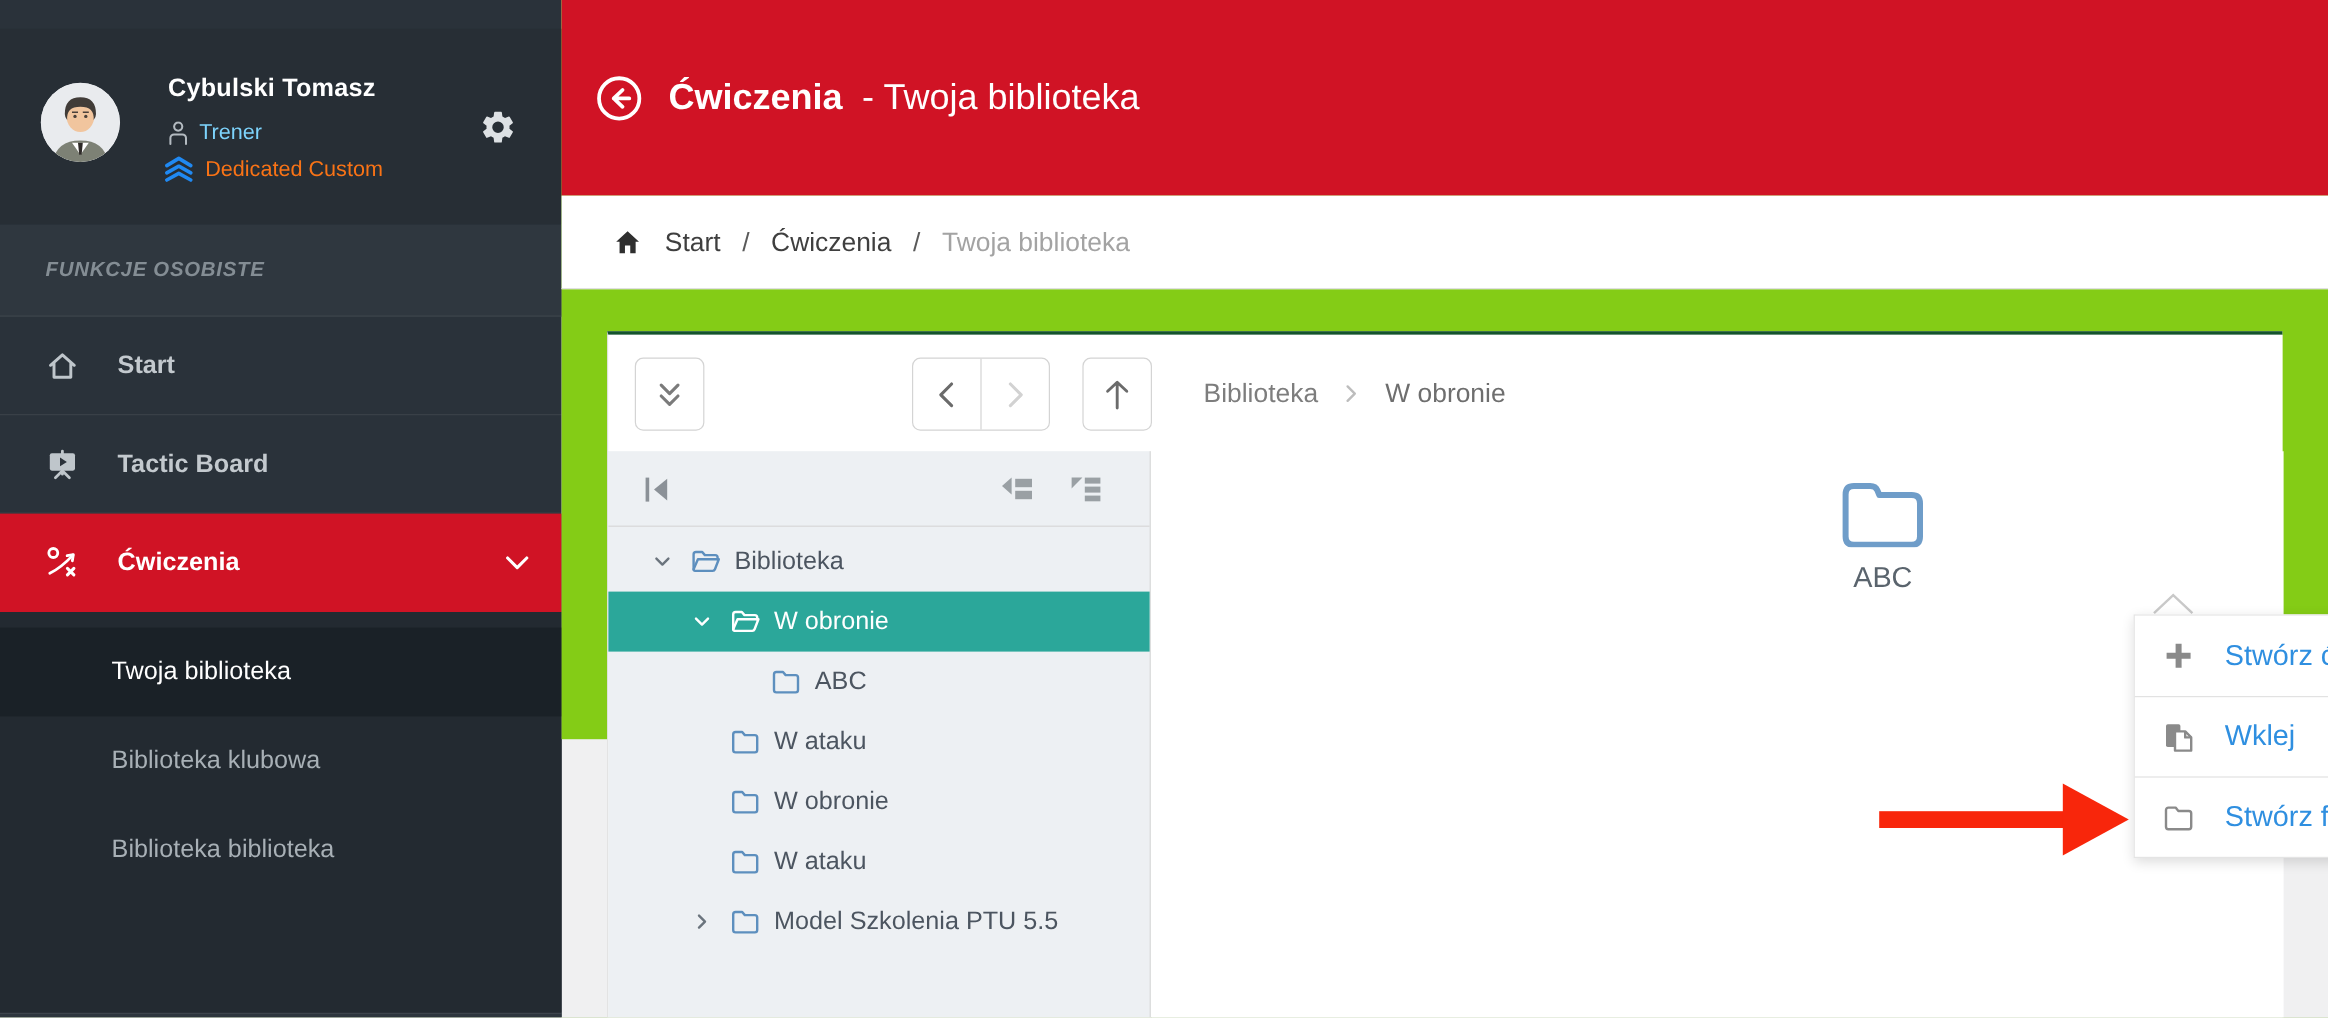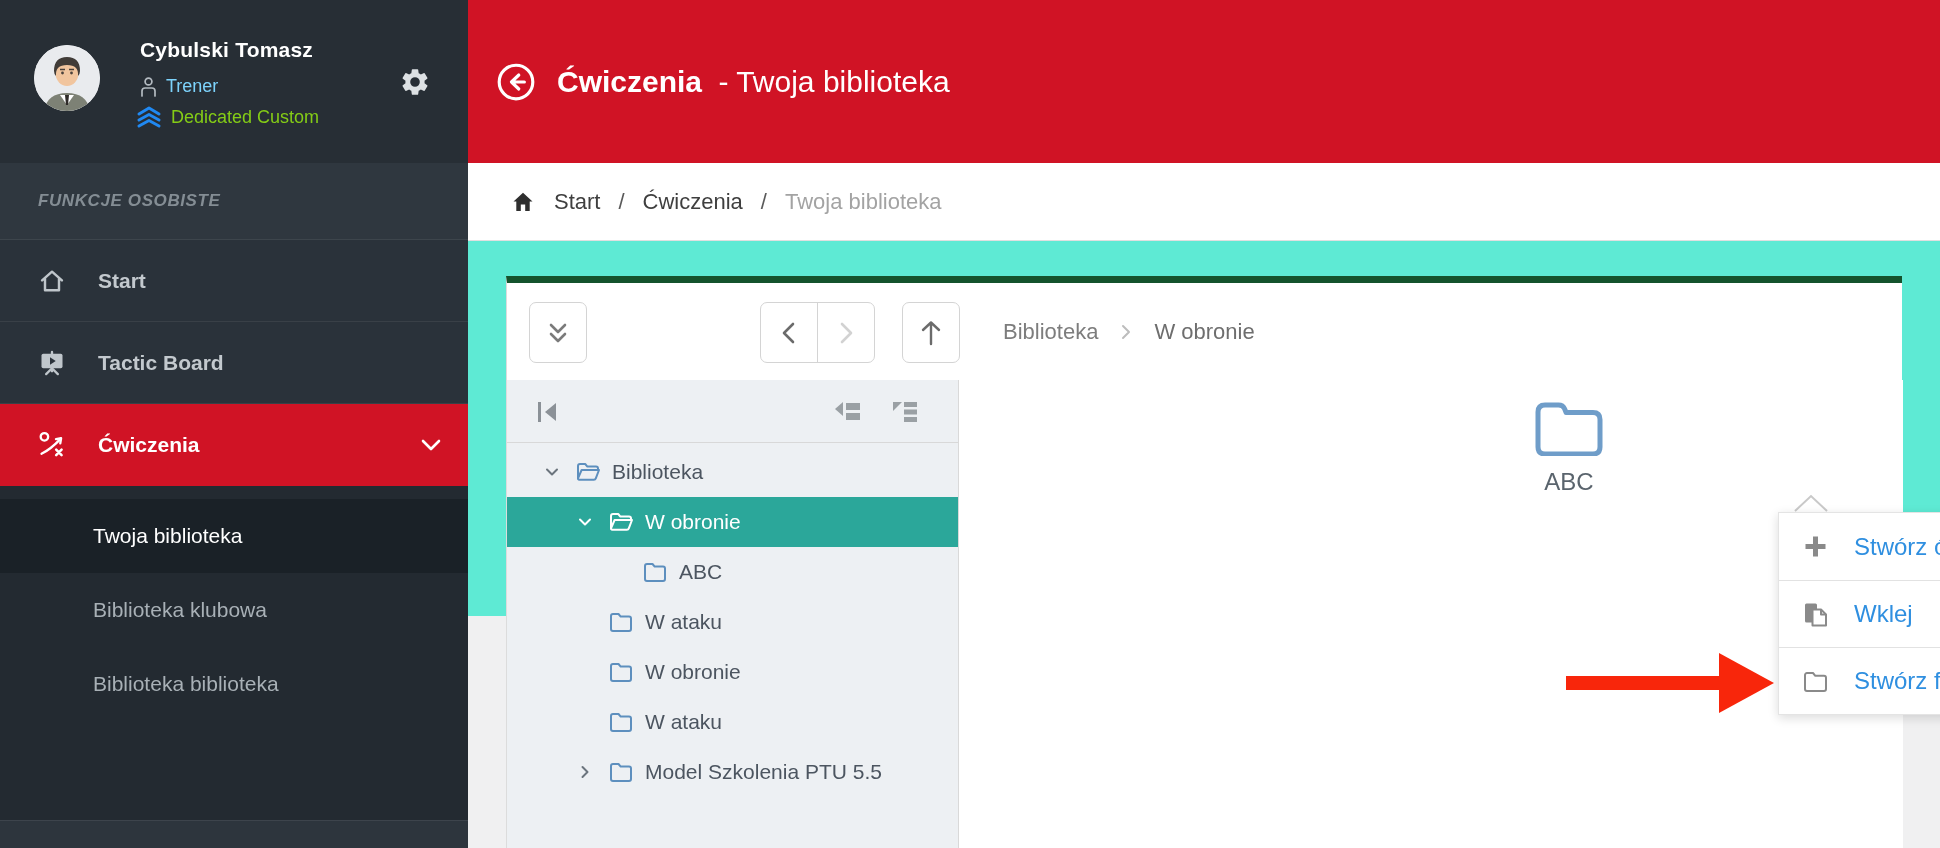--- a/index.html
+++ b/index.html
@@ -6,57 +6,57 @@
   *{box-sizing:border-box;}
   #stage{
     position:relative;width:1940px;height:848px;overflow:hidden;
     font-family:"Liberation Sans","DejaVu Sans",sans-serif;
     -webkit-font-smoothing:antialiased;background:#f0f0f1;
   }
   svg{display:block;}
 
   
   .sidebar{position:absolute;left:0;top:0;width:468px;height:848px;background:#2a323a;}
-  .profile{position:relative;height:163px;background:#272e35;}
+  .profile{position:relative;height:163px;background:#272e35;margin-top:24px;}
   .avatar{position:absolute;left:34px;top:45px;width:66px;height:66px;border-radius:50%;overflow:hidden;background:#e9ebee;}
   .profile-name{position:absolute;left:140px;top:38px;color:#ffffff;font-size:21px;font-weight:bold;letter-spacing:.2px;}
   .profile-role{position:absolute;left:140px;top:76px;display:flex;align-items:center;gap:9px;color:#7dd3fc;font-size:18px;}
-  .profile-plan{position:absolute;left:136px;top:105px;display:flex;align-items:center;gap:9px;color:#84cc16;font-size:18px;}
+  .profile-plan{position:absolute;left:136px;top:105px;display:flex;align-items:center;gap:9px;color:#f97316;font-size:18px;}
   .gear-btn{position:absolute;left:399px;top:66px;width:32px;height:32px;cursor:pointer;}
 
   .side-section-header{height:77px;background:#2f373f;color:#848d94;font-size:17px;font-weight:600;
     letter-spacing:.6px;display:flex;align-items:center;padding-left:38px;border-bottom:1px solid rgba(255,255,255,.07);font-style:italic;}
   .side-item{height:82px;display:flex;align-items:center;padding-left:38px;gap:32px;
     color:#c3c9ce;font-size:21px;font-weight:bold;border-bottom:1px solid rgba(255,255,255,.07);cursor:pointer;position:relative;}
   .side-item .mi{width:28px;height:28px;flex:0 0 auto;}
   .side-item.active-red{background:#d01325;color:#ffffff;border-bottom:none;}
   .side-item .chev-right{position:absolute;right:26px;top:50%;transform:translateY(-50%);}
 
   .submenu{background:#232a31;padding-top:13px;height:334px;}
   .sub-item{height:74px;display:flex;align-items:center;padding-left:93px;color:#a8b0b6;font-size:21px;cursor:pointer;}
   .sub-item.active{background:#1a2127;color:#ffffff;}
   .side-bottom-sliver{height:28px;background:#2d353d;border-top:1px solid rgba(255,255,255,.08);}
 
   
-  .main{position:absolute;left:468px;top:0;width:1472px;height:616px;background:#5eead4;}
+  .main{position:absolute;left:468px;top:0;width:1472px;height:616px;background:#84cc16;}
   .red-header{position:absolute;left:0;top:0;width:1472px;height:163px;background:#d01325;display:flex;align-items:center;padding-left:27px;}
   .back-circle{width:42px;height:42px;flex:0 0 auto;cursor:pointer;}
   .page-title{color:#fff;font-size:30px;margin-left:20px;white-space:nowrap;}
   .page-title .t-bold{font-weight:bold;}
   .page-title .t-rest{font-weight:normal;margin-left:8px;}
 
   .crumb-bar{position:absolute;left:0;top:163px;width:1472px;height:78px;background:#ffffff;
     border-bottom:1px solid #e0e0e0;display:flex;align-items:center;padding-left:42px;gap:18px;font-size:22px;color:#3f3f3f;}
   .crumb-link{cursor:pointer;}
   .crumb-sep{color:#5a5a5a;}
   .crumb-current{color:#a3a3a3;}
 
   
   .panel{position:absolute;left:38px;top:276px;width:1396px;height:572px;background:#ffffff;
-    border-top:7px solid #14532d;border-left:1px solid #dcdcdc;}
+    border-top:3px solid #14532d;border-left:1px solid #dcdcdc;}
   .toolbar{position:absolute;left:0;top:0;width:100%;height:97px;background:#fff;}
   .tb-btn{position:absolute;top:19px;height:61px;background:#fff;border:1px solid #d4d4d4;border-radius:7px;
     display:flex;align-items:center;justify-content:center;cursor:pointer;}
   .tb-collapse{left:22px;width:58px;}
   .tb-group{position:absolute;left:253px;top:19px;width:115px;height:61px;border:1px solid #d4d4d4;border-radius:7px;display:flex;}
   .tb-cell{width:50%;display:flex;align-items:center;justify-content:center;cursor:pointer;}
   .tb-cell.prev{border-right:1px solid #d4d4d4;}
   .tb-up{left:395px;width:58px;}
   .tb-path{position:absolute;left:496px;top:0;height:97px;display:flex;align-items:center;gap:22px;font-size:22px;color:#7d7d7d;}
   .tb-path .path-current{color:#6e6e6e;}

